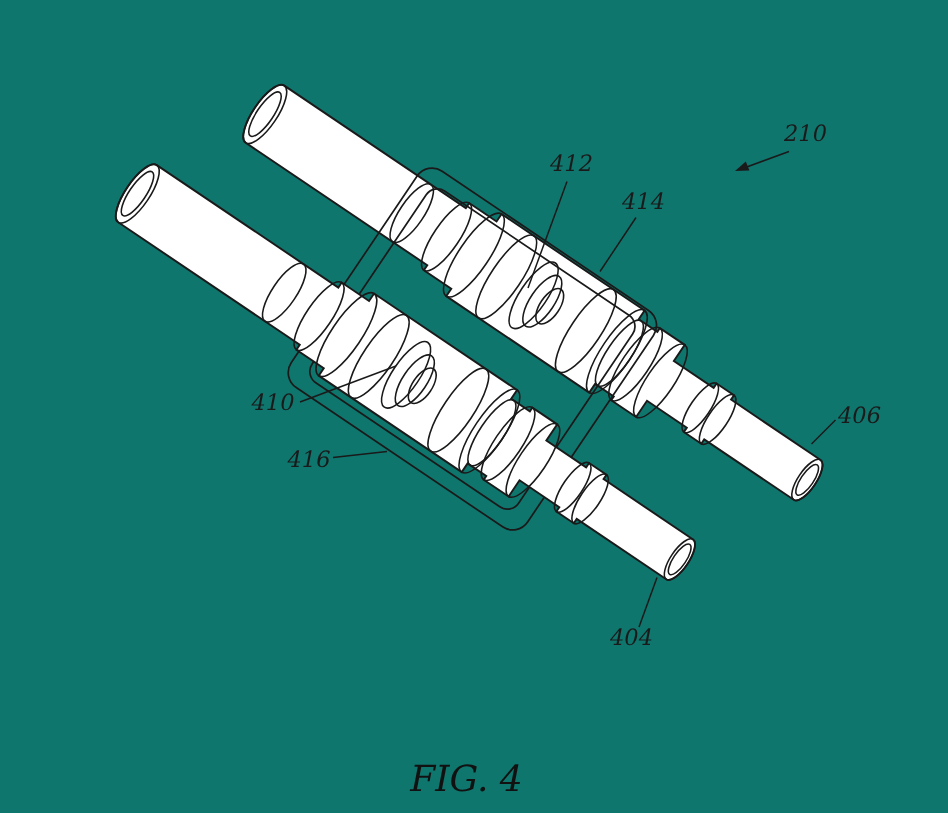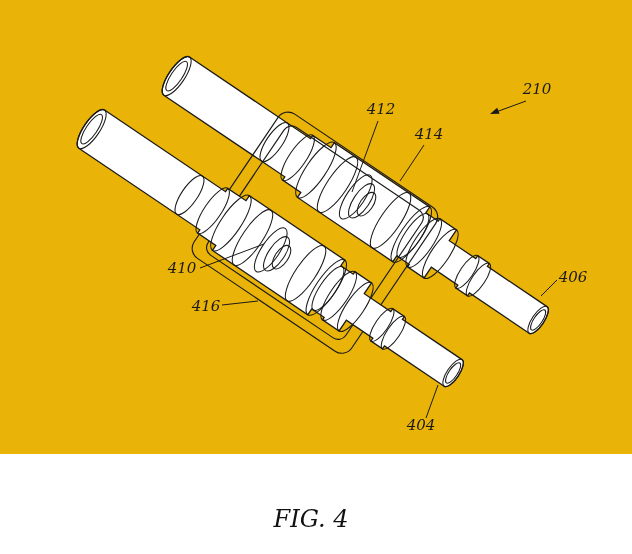--- a/index.html
+++ b/index.html
@@ -7,22 +7,22 @@
     padding: 0;
     background: #ffffff;
     width: 632px;
     height: 554px;
     overflow: hidden;
     font-family: "DejaVu Serif", "Liberation Serif", serif;
   }
   .page {
     position: relative;
     width: 632px;
-    height: 454px;
-    background: #eab308;
+    height: 542px;
+    background: #0f766e;
   }
   svg text.ref {
     font-family: "DejaVu Serif", "Liberation Serif", serif;
     font-style: italic;
     font-size: 15px;
     fill: #1a1a1a;
   }
   svg text.caption {
     font-family: "DejaVu Serif", "Liberation Serif", serif;
     font-style: italic;

